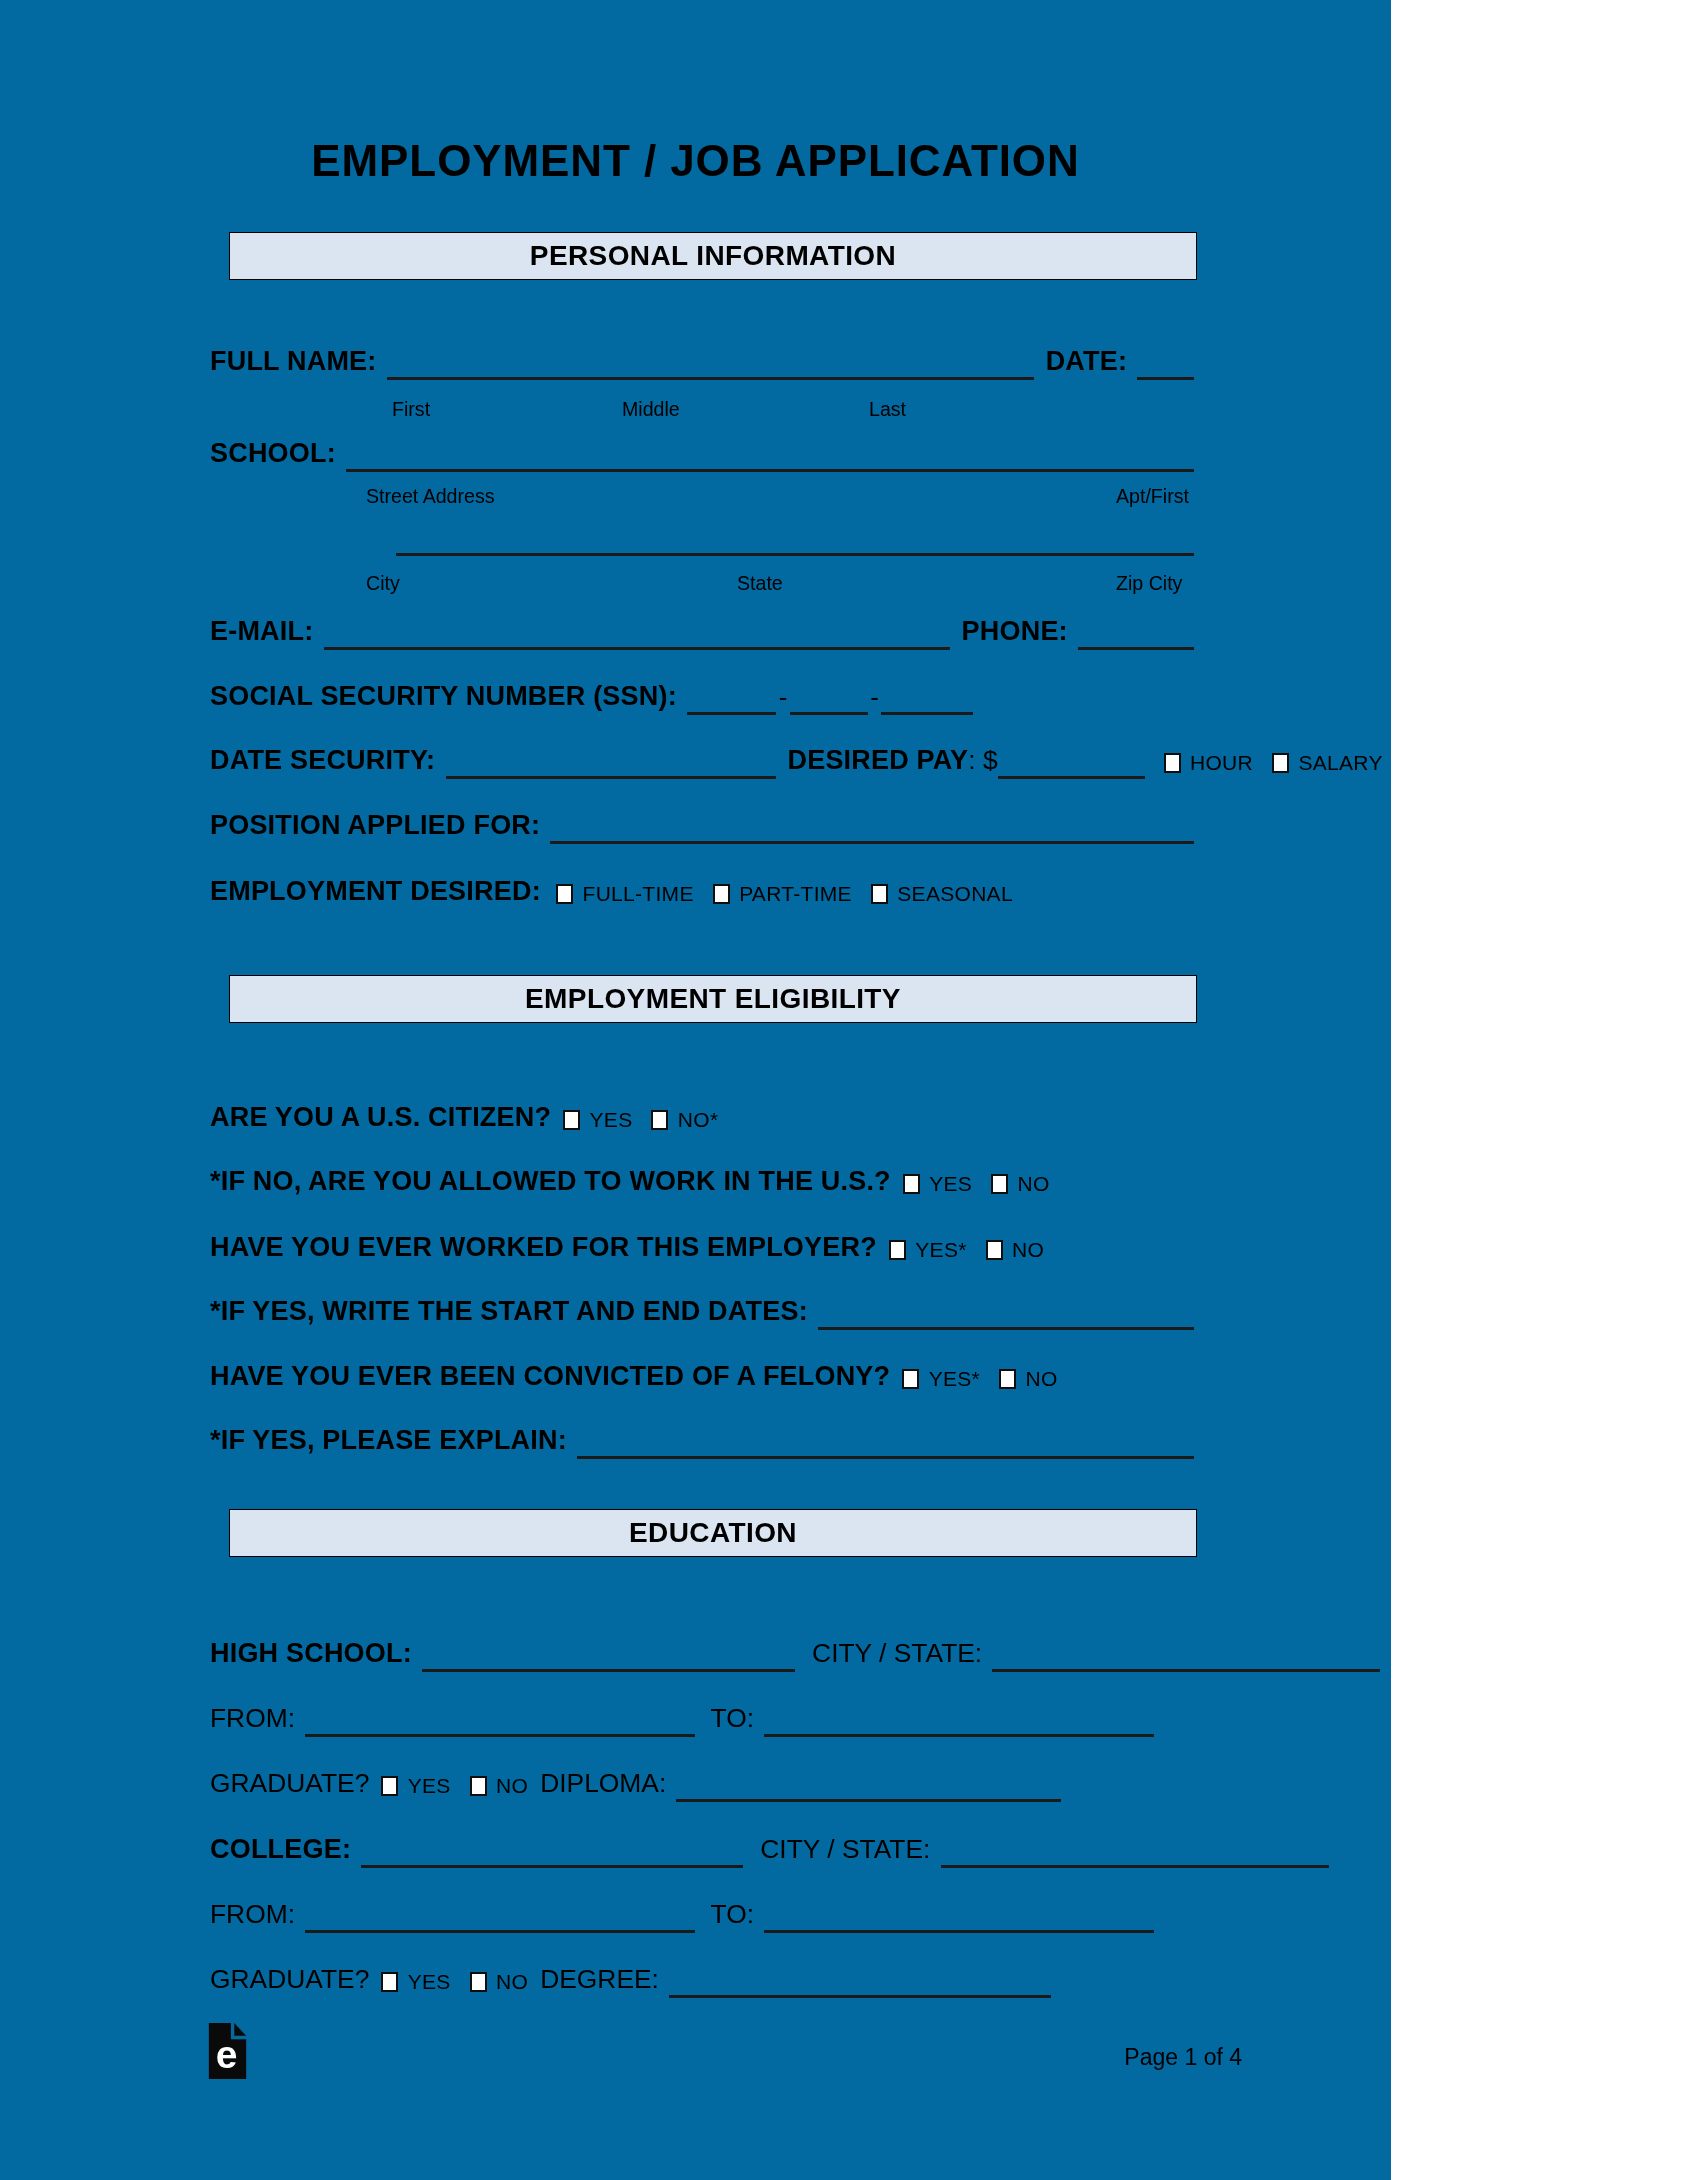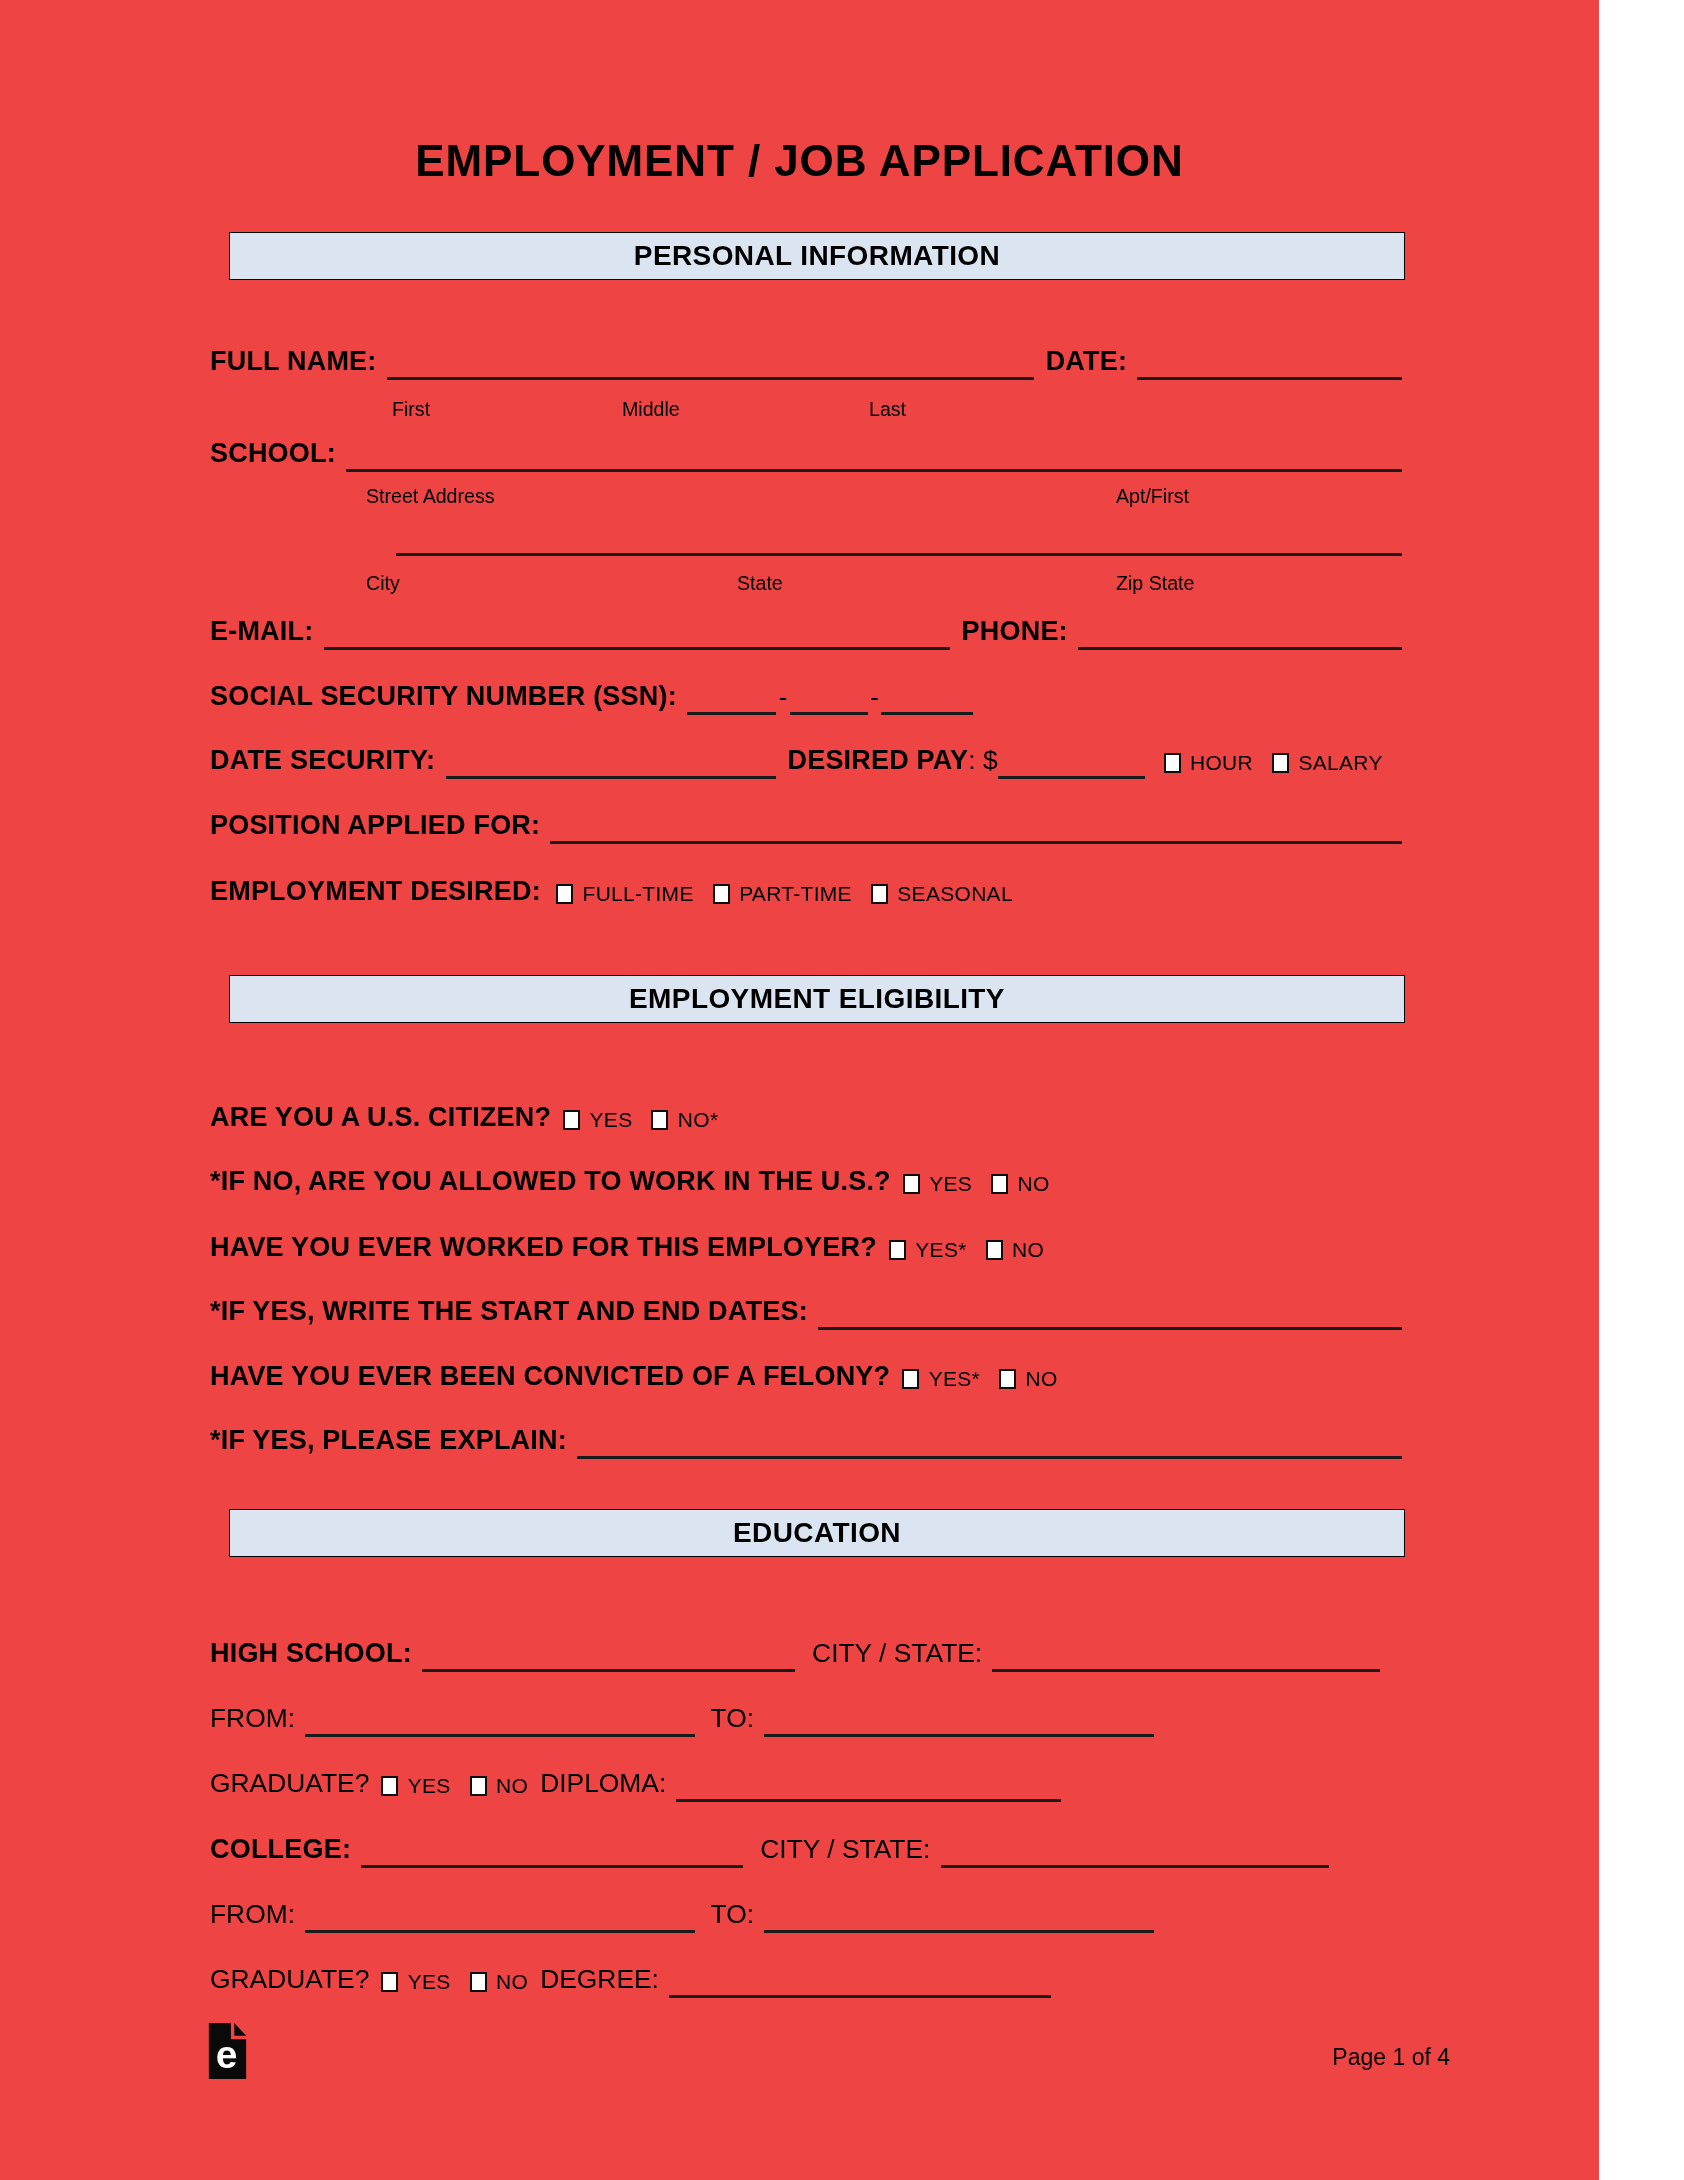--- a/index.html
+++ b/index.html
@@ -1,18 +1,18 @@
 <!DOCTYPE html>
 <html style="font-size:13.6px"><head>
 <meta charset="utf-8">
 <style>
   * { margin:0; padding:0; box-sizing:border-box; }
   html,body { background:#ffffff; }
   .page {
-    position:relative; width:1599px; height:2181px; background:#ef4444;
+    position:relative; width:1391px; height:2181px; background:#0369a1;
     font-family:"Liberation Sans", sans-serif; color:#000; overflow:hidden;
   }
   .title {
     position:absolute; top:136px; left:0; width:100%;
     text-align:center; font-size:44px; font-weight:bold; letter-spacing:0.9px;
   }
   .section-bar {
     position:absolute; left:199px; right:194px; height:48px;
     background:#dbe5f1; border:1.7px solid #000;
     display:flex; align-items:center; justify-content:center;
@@ -69,21 +69,21 @@
     <span style="left:164px">Street Address</span>
     <span style="left:914px">Apt/First</span>
   </div>
 
   <div class="row" style="top:521px">
     <span class="fill grow" style="margin-left:186px"></span>
   </div>
   <div class="subrow" style="top:562px; left:202px; right:197px;">
     <span style="left:164px">City</span>
     <span style="left:535px">State</span>
-    <span style="left:914px">Zip State</span>
+    <span style="left:914px">Zip City</span>
   </div>
 
   <div class="row" style="top:615px">
     <span class="lbl">E-MAIL:</span>
     <span class="fill ml12" style="width:626px"></span>
     <span class="lbl ml14">PHONE:</span>
     <span class="fill grow ml12"></span>
   </div>
 
   <div class="row" style="top:680px">

